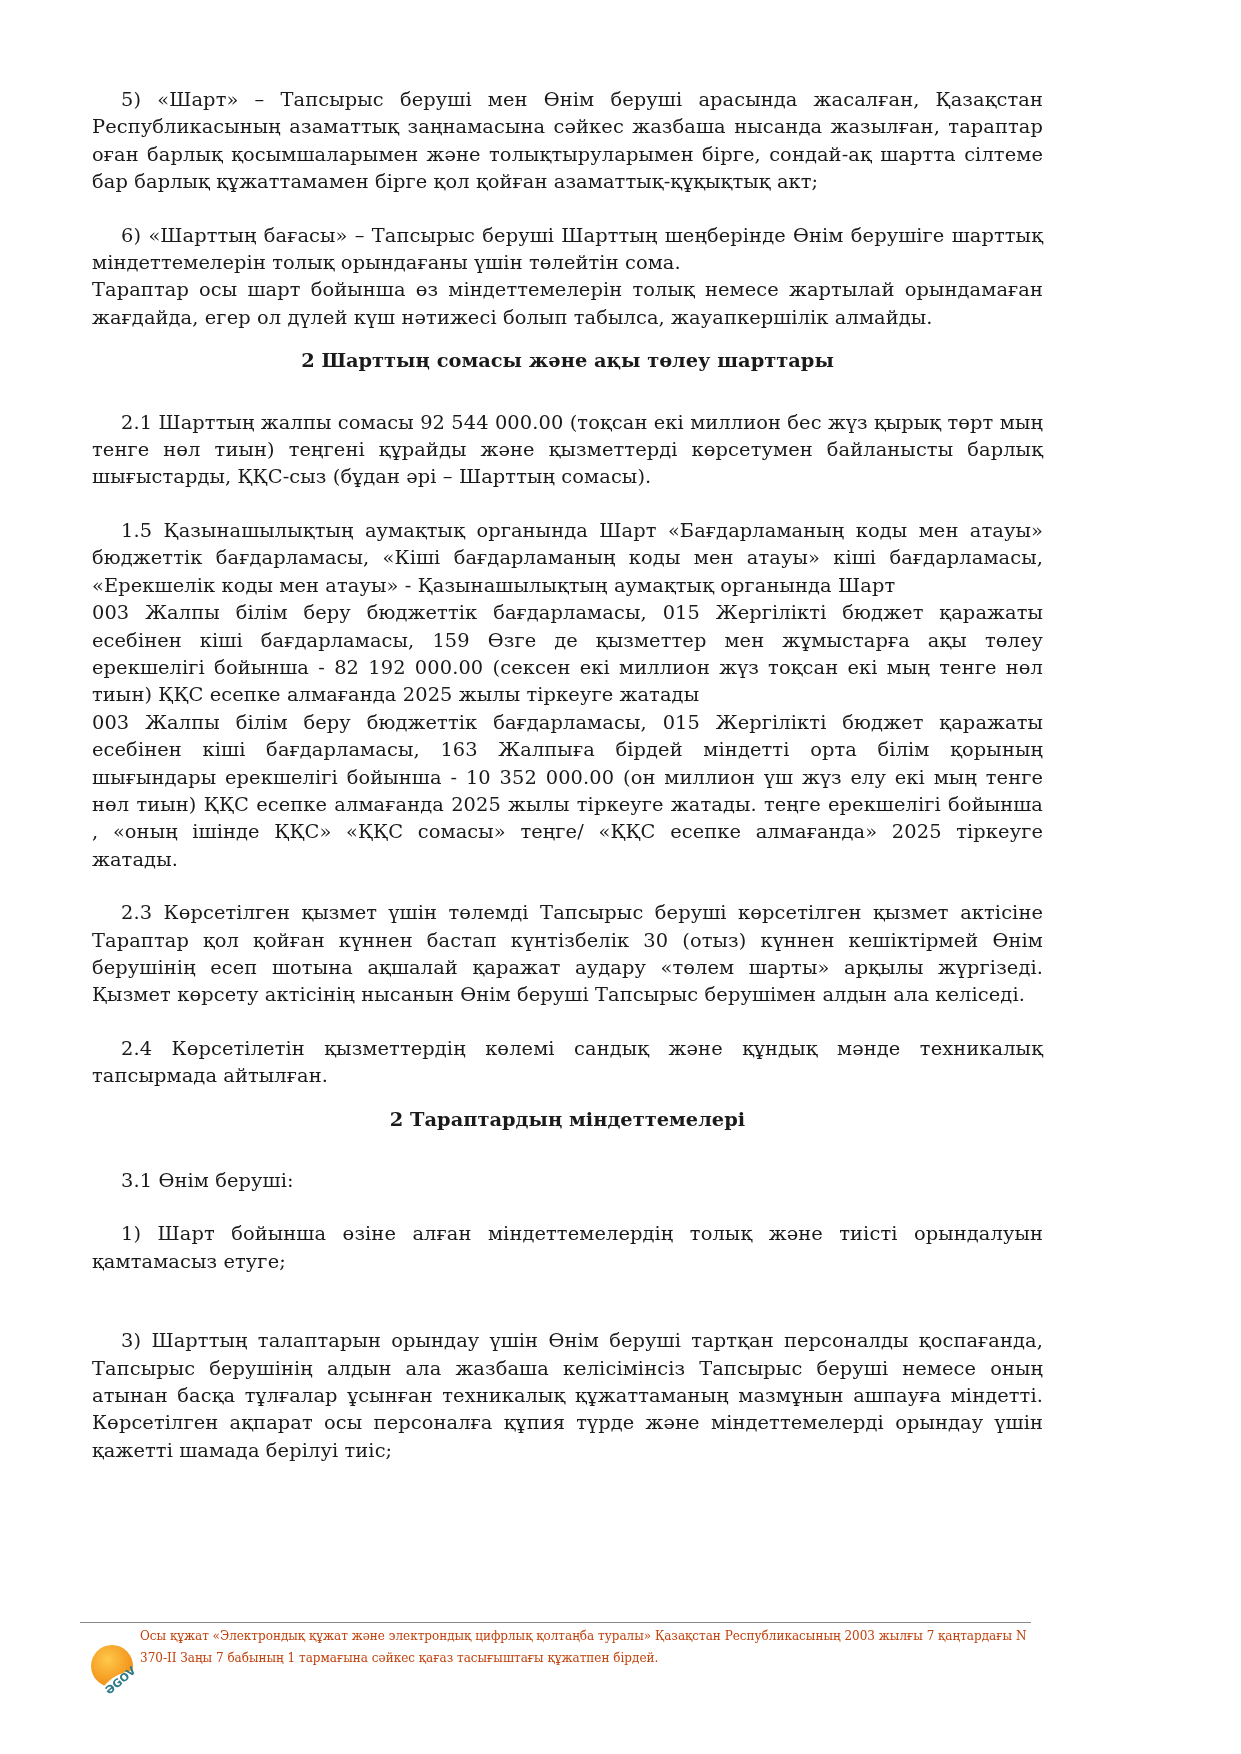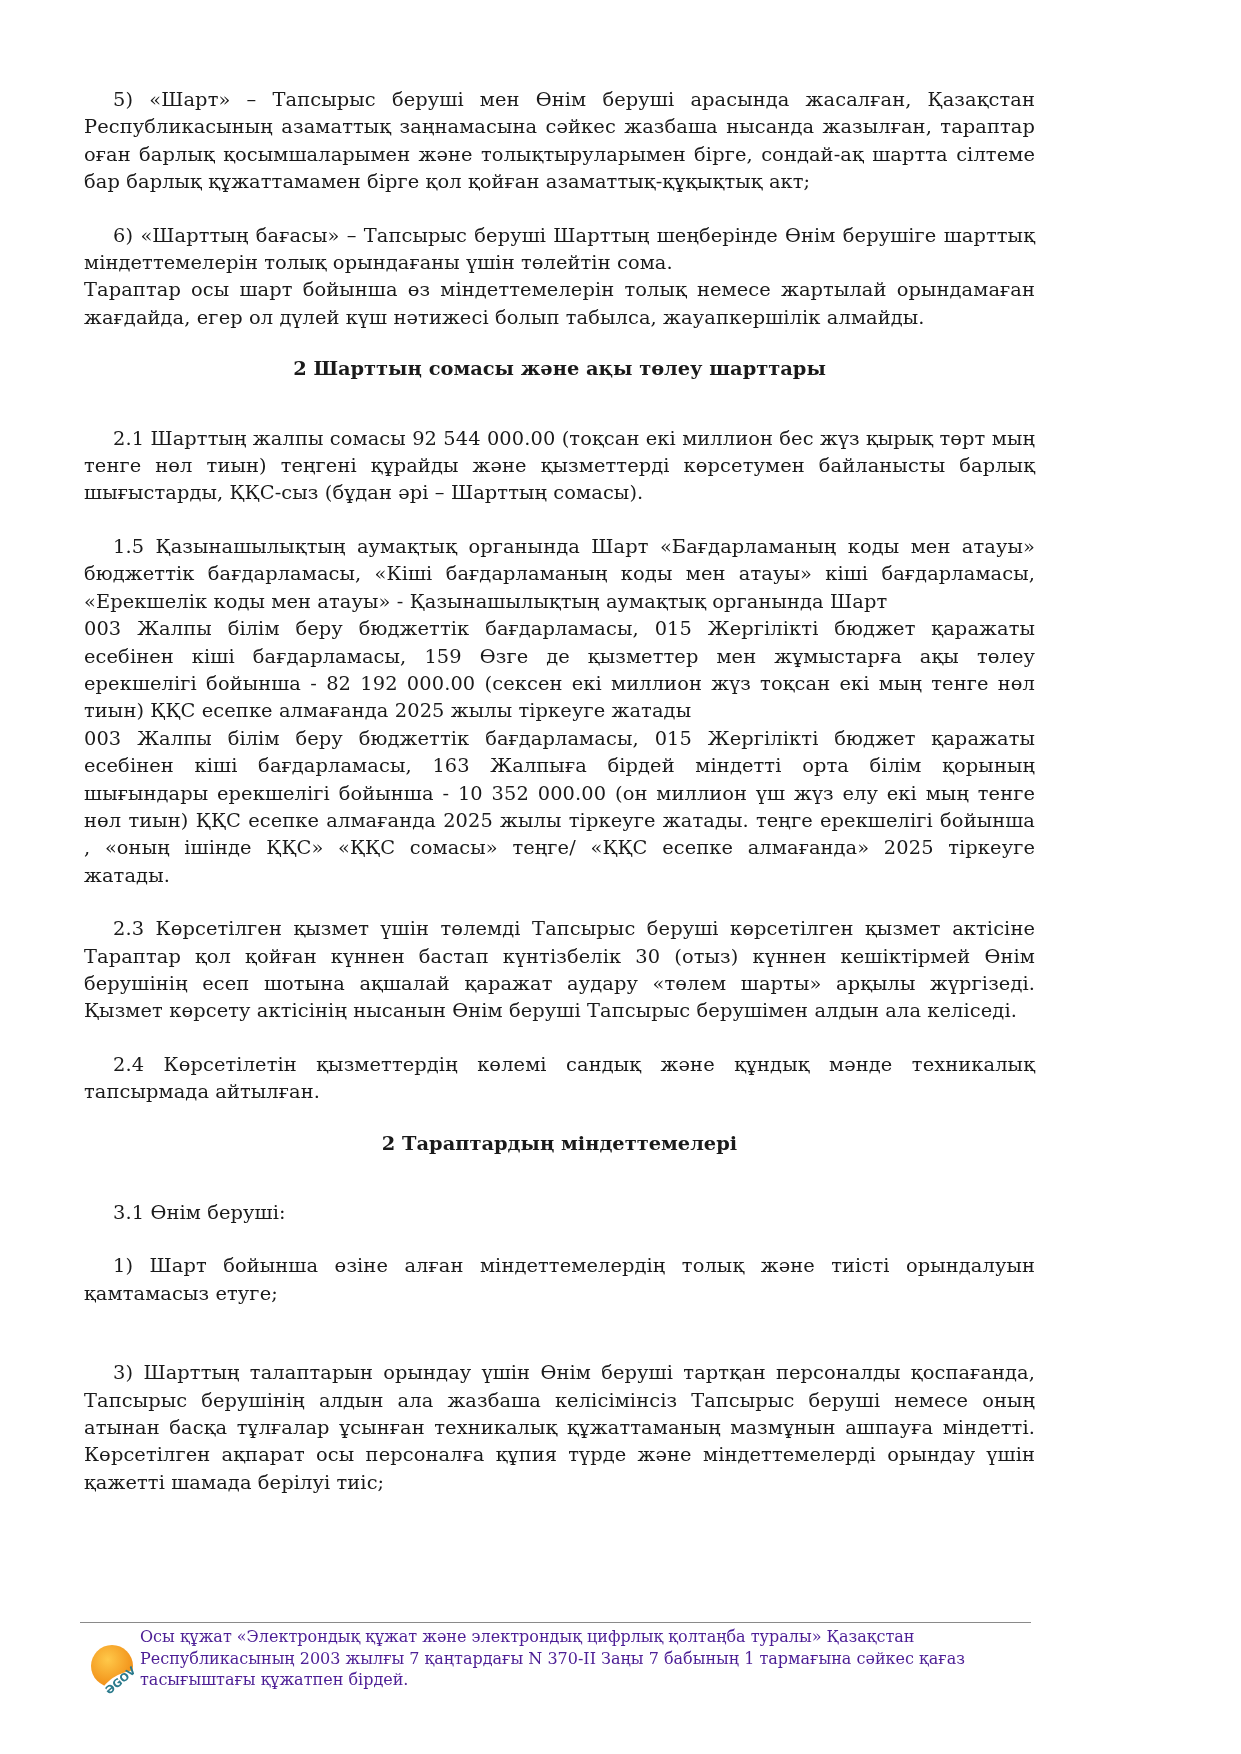--- a/index.html
+++ b/index.html
@@ -1,40 +1,40 @@
 <!DOCTYPE html>
 <html><head>
   <meta charset="utf-8">
   <style>
     html, body { margin: 0; padding: 0; background: #ffffff; }
     body {
       width: 1241px; height: 1754px; position: relative; overflow: hidden;
       font-family: "DejaVu Serif", serif; color: #1a1a1a;
     }
-    .page { position: absolute; left: 84px; top: 86px; width: 951px; }
+    .page { position: absolute; left: 92px; top: 86px; width: 951px; }
     .p {
       font-size: 19.4px; line-height: 27.4px; text-align: justify;
       margin: 0; text-indent: 29px; letter-spacing: 0.1px;
     }
     .p.noindent { text-indent: 0; }
     .gap { height: 26px; }
     .gap-sm { height: 8px; }
     .heading {
-      font-weight: bold; text-align: center; font-size: 19.4px; line-height: 27.4px; margin: 16px;
+      font-weight: bold; text-align: center; font-size: 19.4px; line-height: 27.4px; margin: 8px;
     }
     .b { font-weight: normal; }
     .footer-line {
       position: absolute; left: 80px; top: 1622px; width: 951px; height: 0;
       border-top: 1.5px solid #8a8a8a;
     }
     .footer {
       position: absolute; left: 88px; top: 1626px; width: 940px; display: flex; align-items: flex-start;
     }
     .logo { width: 46px; height: 56px; margin-top: 14px; margin-right: 6px; flex: none; }
-    .footer-text { font-size: 16px; line-height: 21.5px; color: #4c1d95; }
+    .footer-text { font-size: 12px; line-height: 21.5px; color: #c2410c; }
   </style>
 </head>
 <body>
 
 <div class="page">
   <p class="p">
     <span>5)</span>
     <span>«Шарт» – Тапсырыс беруші мен Өнім беруші арасында жасалған, Қазақстан Республикасының азаматтық заңнамасына сәйкес жазбаша нысанда жазылған, тараптар оған барлық қосымшаларымен және толықтыруларымен бірге, сондай-ақ шартта сілтеме бар барлық құжаттамамен бірге қол қойған азаматтық-құқықтық акт;</span>
   </p>
   <div class="gap"></div>

